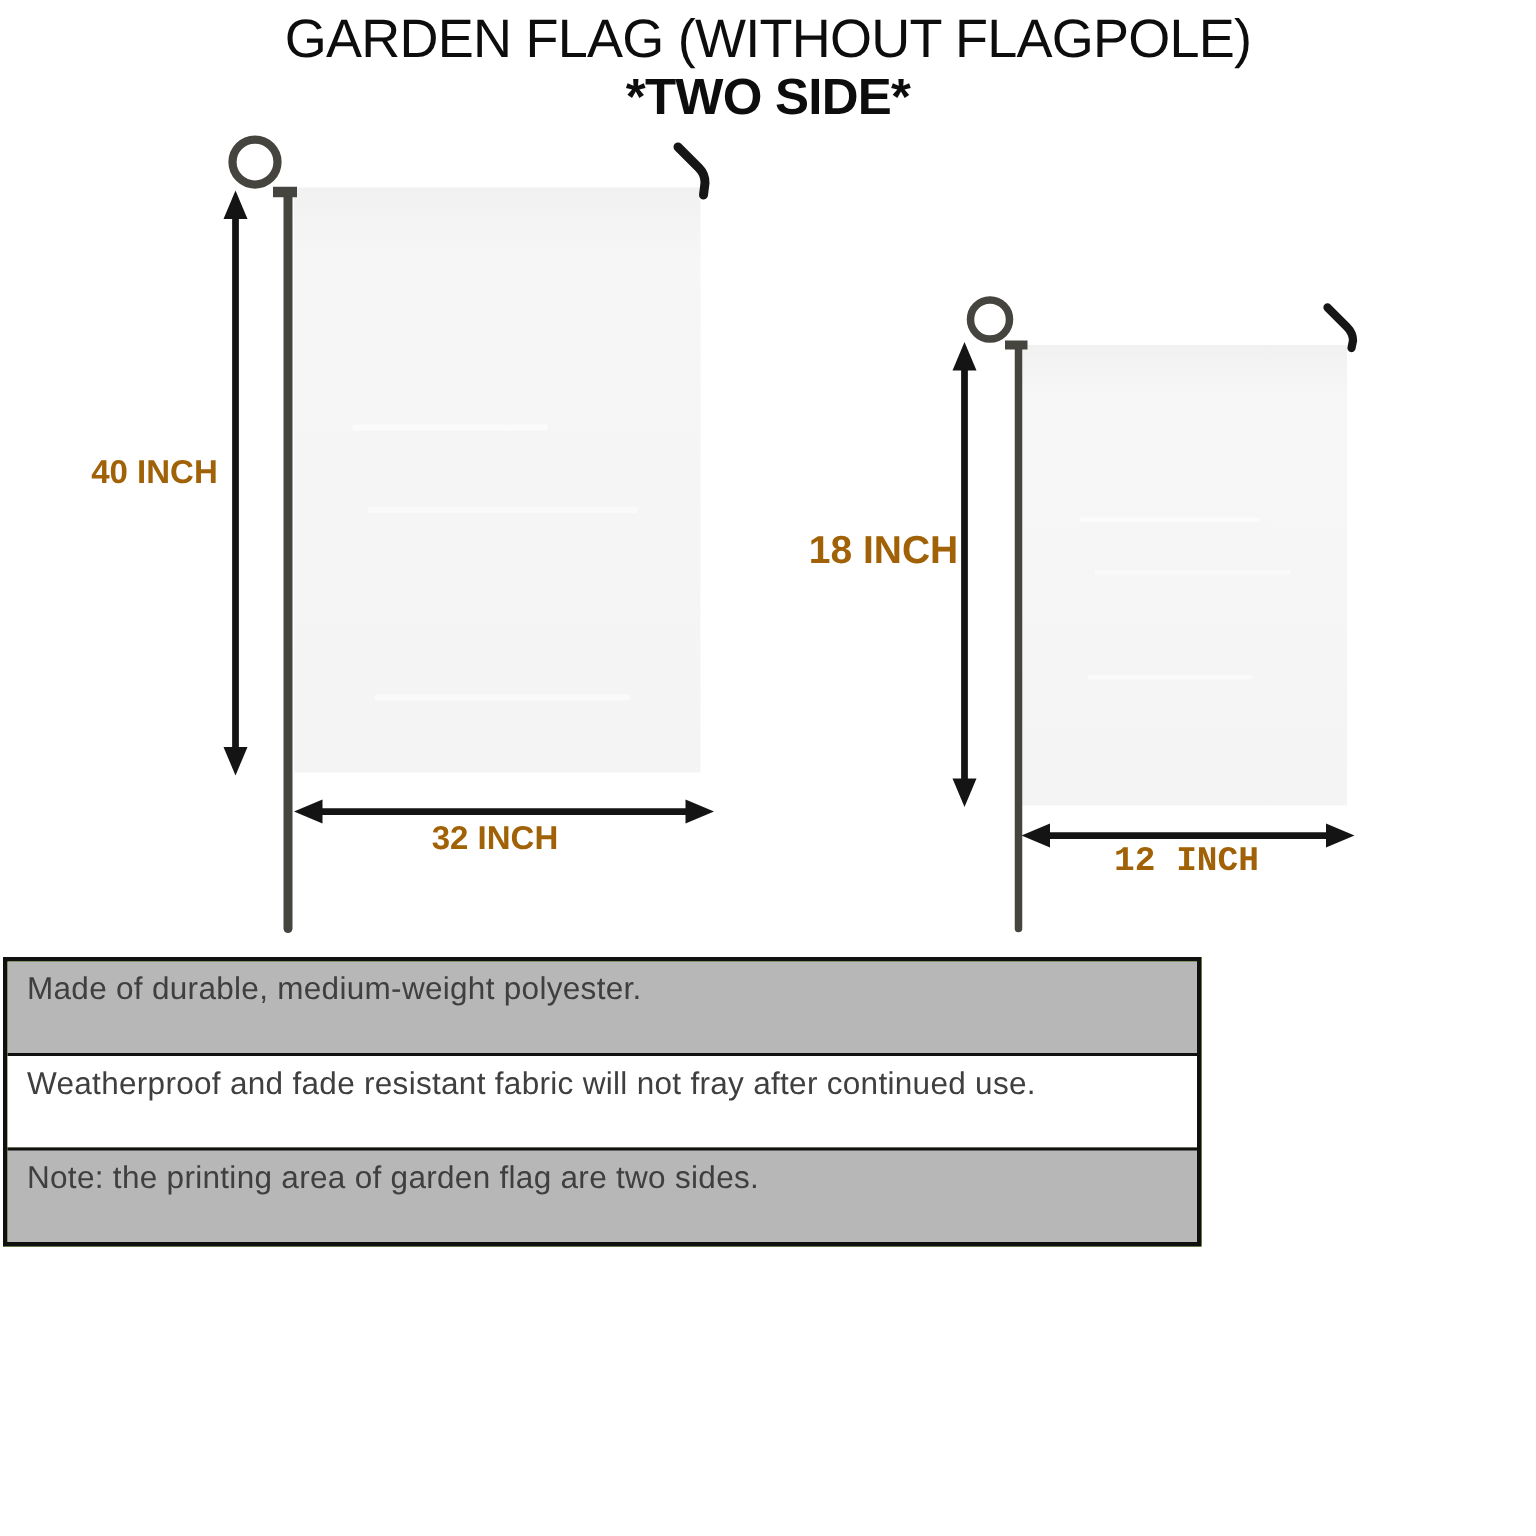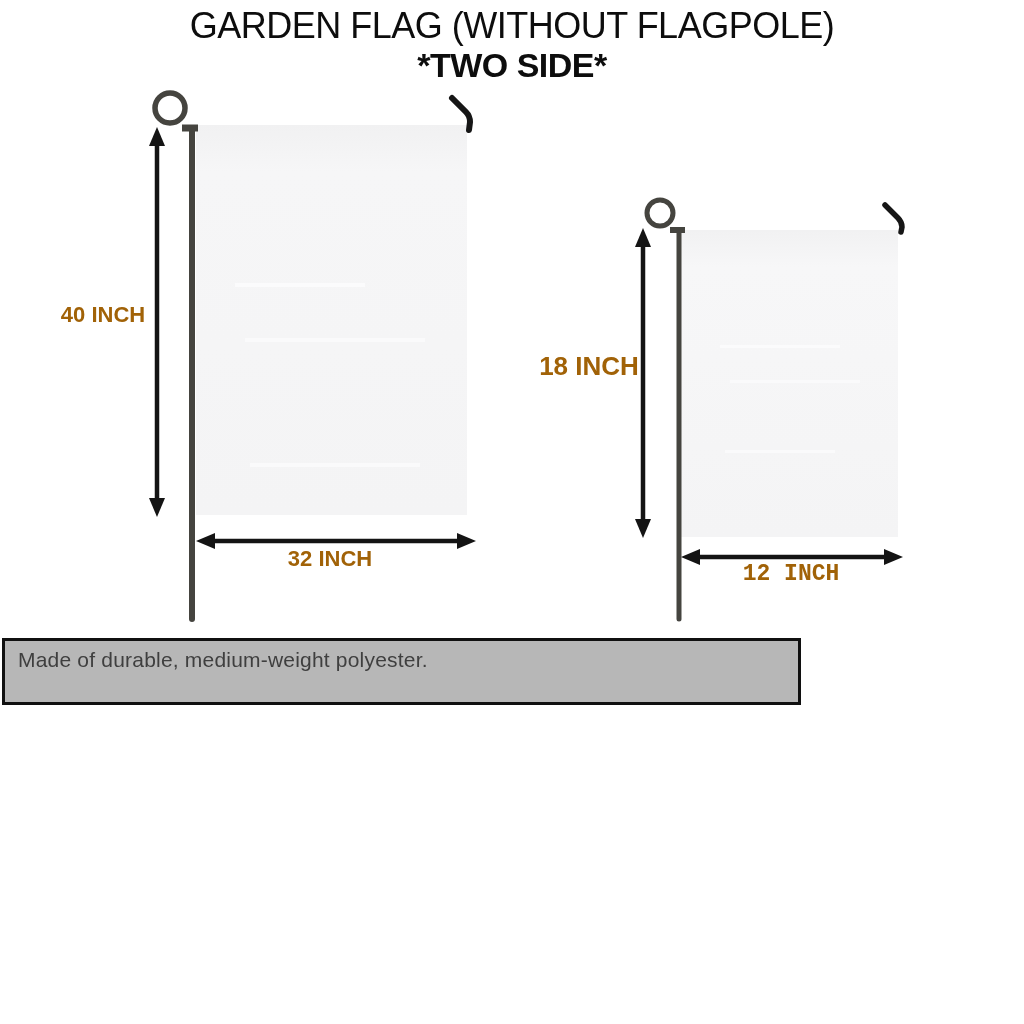--- a/index.html
+++ b/index.html
@@ -107,15 +107,21 @@
 
   <div id="label-40" class="measure-label">40 INCH</div>
   <div id="label-28" class="measure-label">32 INCH</div>
   <div id="label-18" class="measure-label">18 INCH</div>
   <div id="label-12" class="measure-label">12 INCH</div>
 
   <div class="features-table">
     <div class="feature-row row-gray">
       <span>Made of durable, medium-weight polyester.</span>
     </div>
+    <div class="feature-row row-white">
+      <span>Weatherproof and fade resistant fabric will not fray after continued use.</span>
+    </div>
+    <div class="feature-row row-gray">
+      <span>Note: the printing area of garden flag are two sides.</span>
+    </div>
   </div>
 
 </div>
 
 </body></html>

